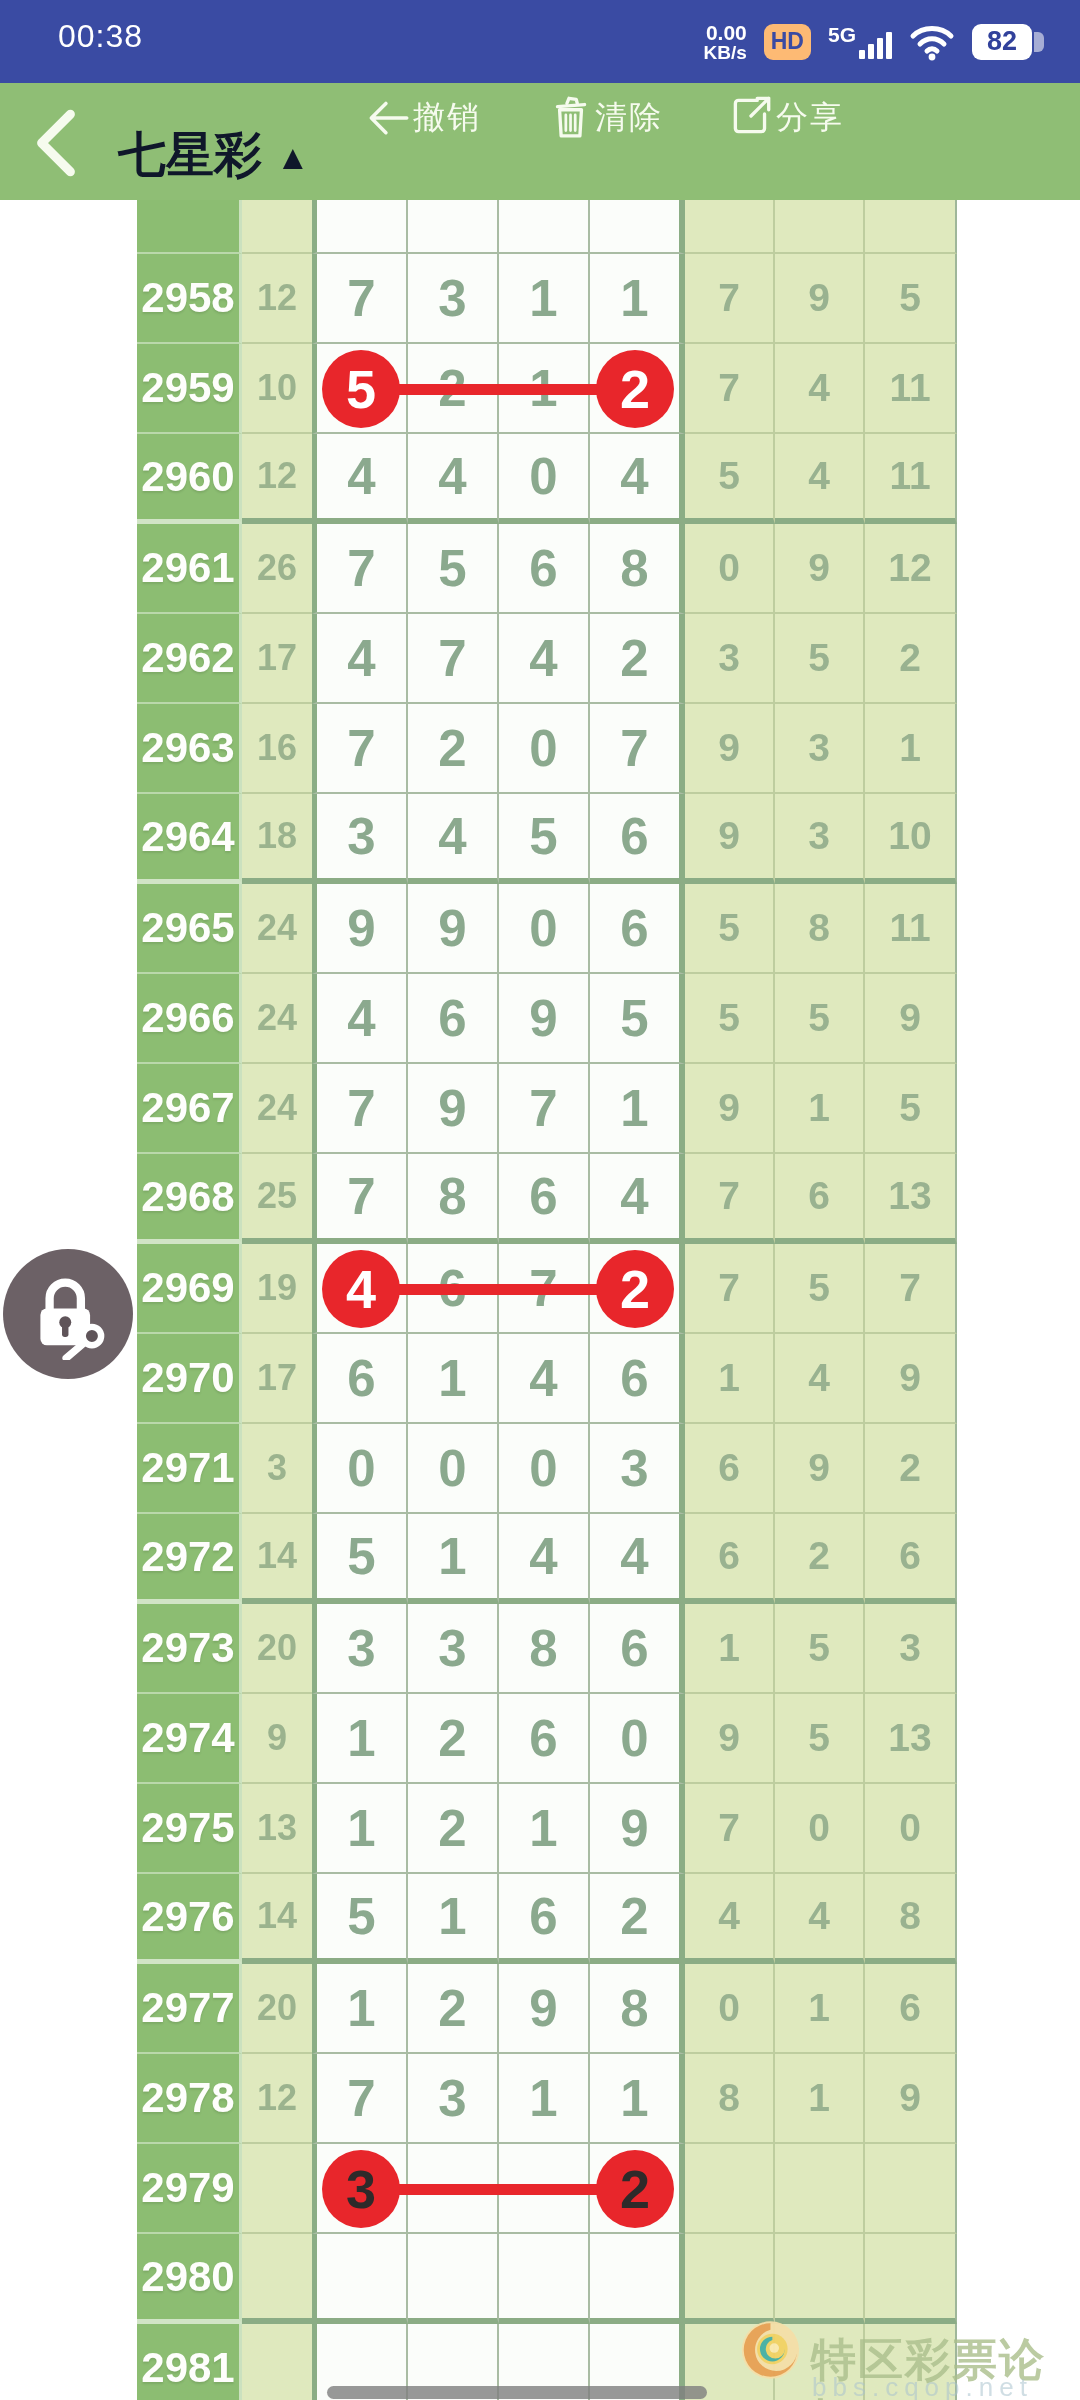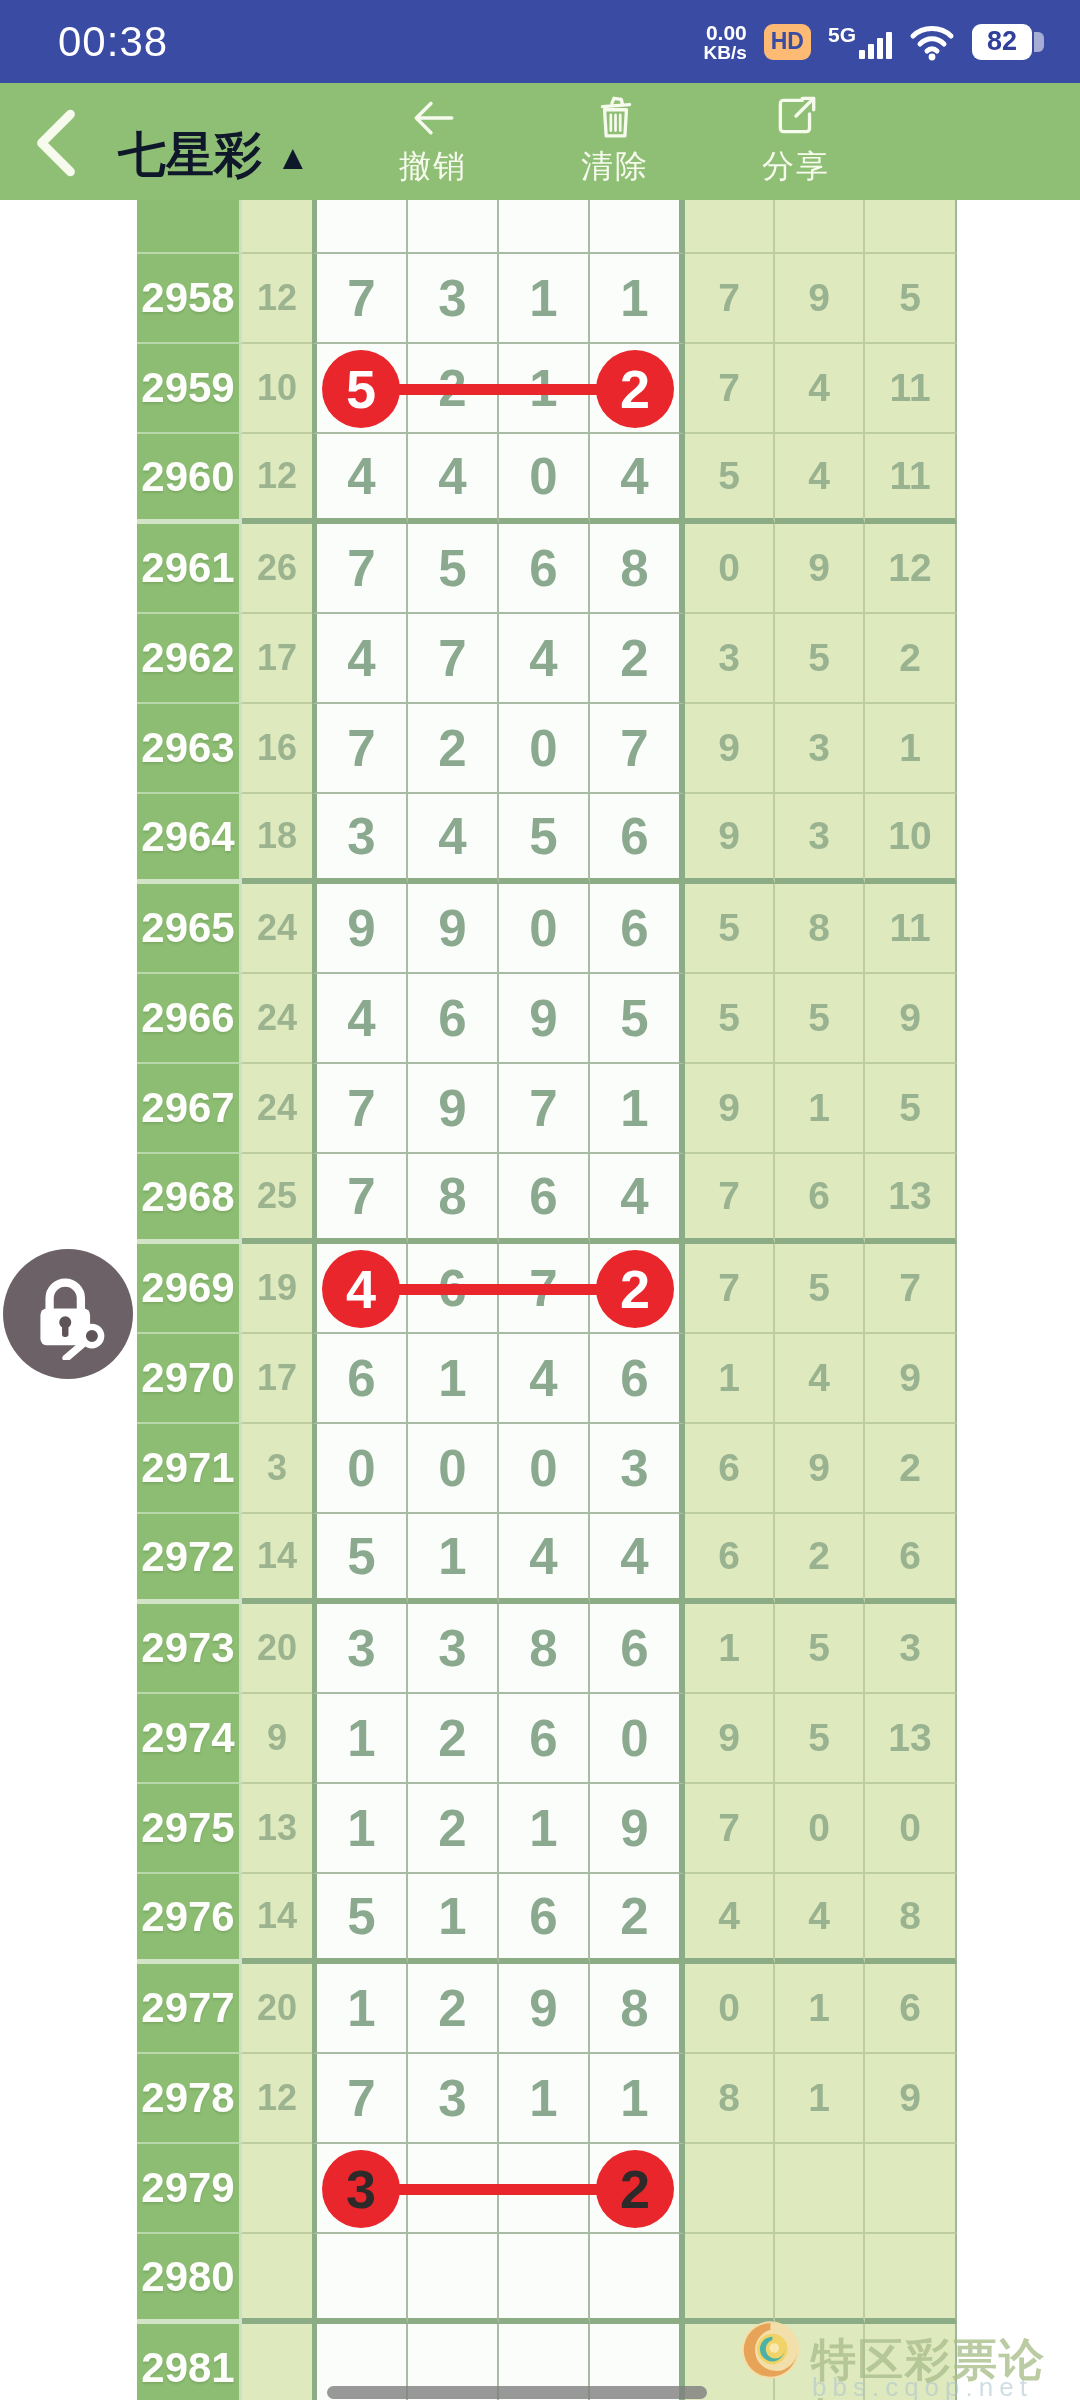--- a/index.html
+++ b/index.html
@@ -7,21 +7,21 @@
     width:1080px;height:2400px;position:relative;overflow:hidden;
     background:#ffffff;
     font-family:"Liberation Sans","DejaVu Sans",sans-serif;
     -webkit-font-smoothing:antialiased;
   }
   
   .statusbar{
     position:absolute;left:0;top:0;width:1080px;height:83px;
     background:#3A4BA3;color:#fff;display:flex;align-items:center;
   }
-  .sb-time{position:absolute;left:58px;top:18px;font-size:42px;font-weight:400;letter-spacing:1px;}
+  .sb-time{position:absolute;left:58px;top:18px;font-size:32px;font-weight:400;letter-spacing:1px;}
   .sb-right{position:absolute;right:48px;top:0;height:83px;display:flex;align-items:center;gap:17px;}
   .sb-speed{text-align:right;line-height:1.0;font-size:21px;font-weight:700;}
   .sb-speed .s2{font-size:19px;font-weight:700;}
   .sb-hd{background:#fdba74;color:#3A4BA3;font-weight:800;font-size:23px;
     border-radius:9px;padding:3px 7px;line-height:1;display:flex;align-items:center;height:30px;}
   .sb-5g{display:flex;align-items:flex-end;gap:3px;}
   .sb-5g .g{font-size:21px;font-weight:800;line-height:1;transform:translateY(-14px);}
   .bars{display:flex;align-items:flex-end;gap:3px;height:34px;}
   .bars i{display:block;width:6px;background:#fff;border-radius:1px;}
   .bars i:nth-child(1){height:9px}.bars i:nth-child(2){height:15px}
@@ -31,21 +31,21 @@
   .sb-batt .nub{position:absolute;right:-12px;top:8px;width:10px;height:20px;
     background:rgba(255,255,255,.55);border-radius:0 6px 6px 0;}
   
   .appheader{
     position:absolute;left:0;top:83px;width:1080px;height:117px;background:#8FBE75;color:#FBFFF6;
   }
   .back{position:absolute;left:24px;top:24px;width:64px;height:72px;}
   .apptitle{position:absolute;left:118px;top:40px;display:flex;align-items:center;gap:14px;
     font-size:48px;font-weight:700;color:#0f172a;}
   .apptitle .tri{font-size:34px;transform:translateY(2px);}
-  .hbtn{position:absolute;top:8px;width:140px;display:flex;flex-direction:column;align-items:center;}
+  .hbtn{position:absolute;top:8px;width:140px;display:flex;flex-direction:row;align-items:center;}
   .hbtn .ic{width:50px;height:50px;}
   .hbtn .lb{margin-top:4px;font-size:32px;letter-spacing:2px;color:#F6FBEE;}
   .hbtn.b0{left:363px}.hbtn.b1{left:545px}.hbtn.b2{left:726px}.hbtn.b3{left:910px}
   svg.white-stroke{stroke:#F6FBEE;fill:none;stroke-linecap:round;stroke-linejoin:round;}
   
   .table{position:absolute;left:0;top:200px;width:1080px;}
   .row{position:relative;display:flex;height:90px;}
   .row.partial{height:54px;}
   .cell{box-sizing:border-box;height:100%;display:flex;align-items:center;justify-content:center;}
   .gut-l{width:137px;background:#fff;}

